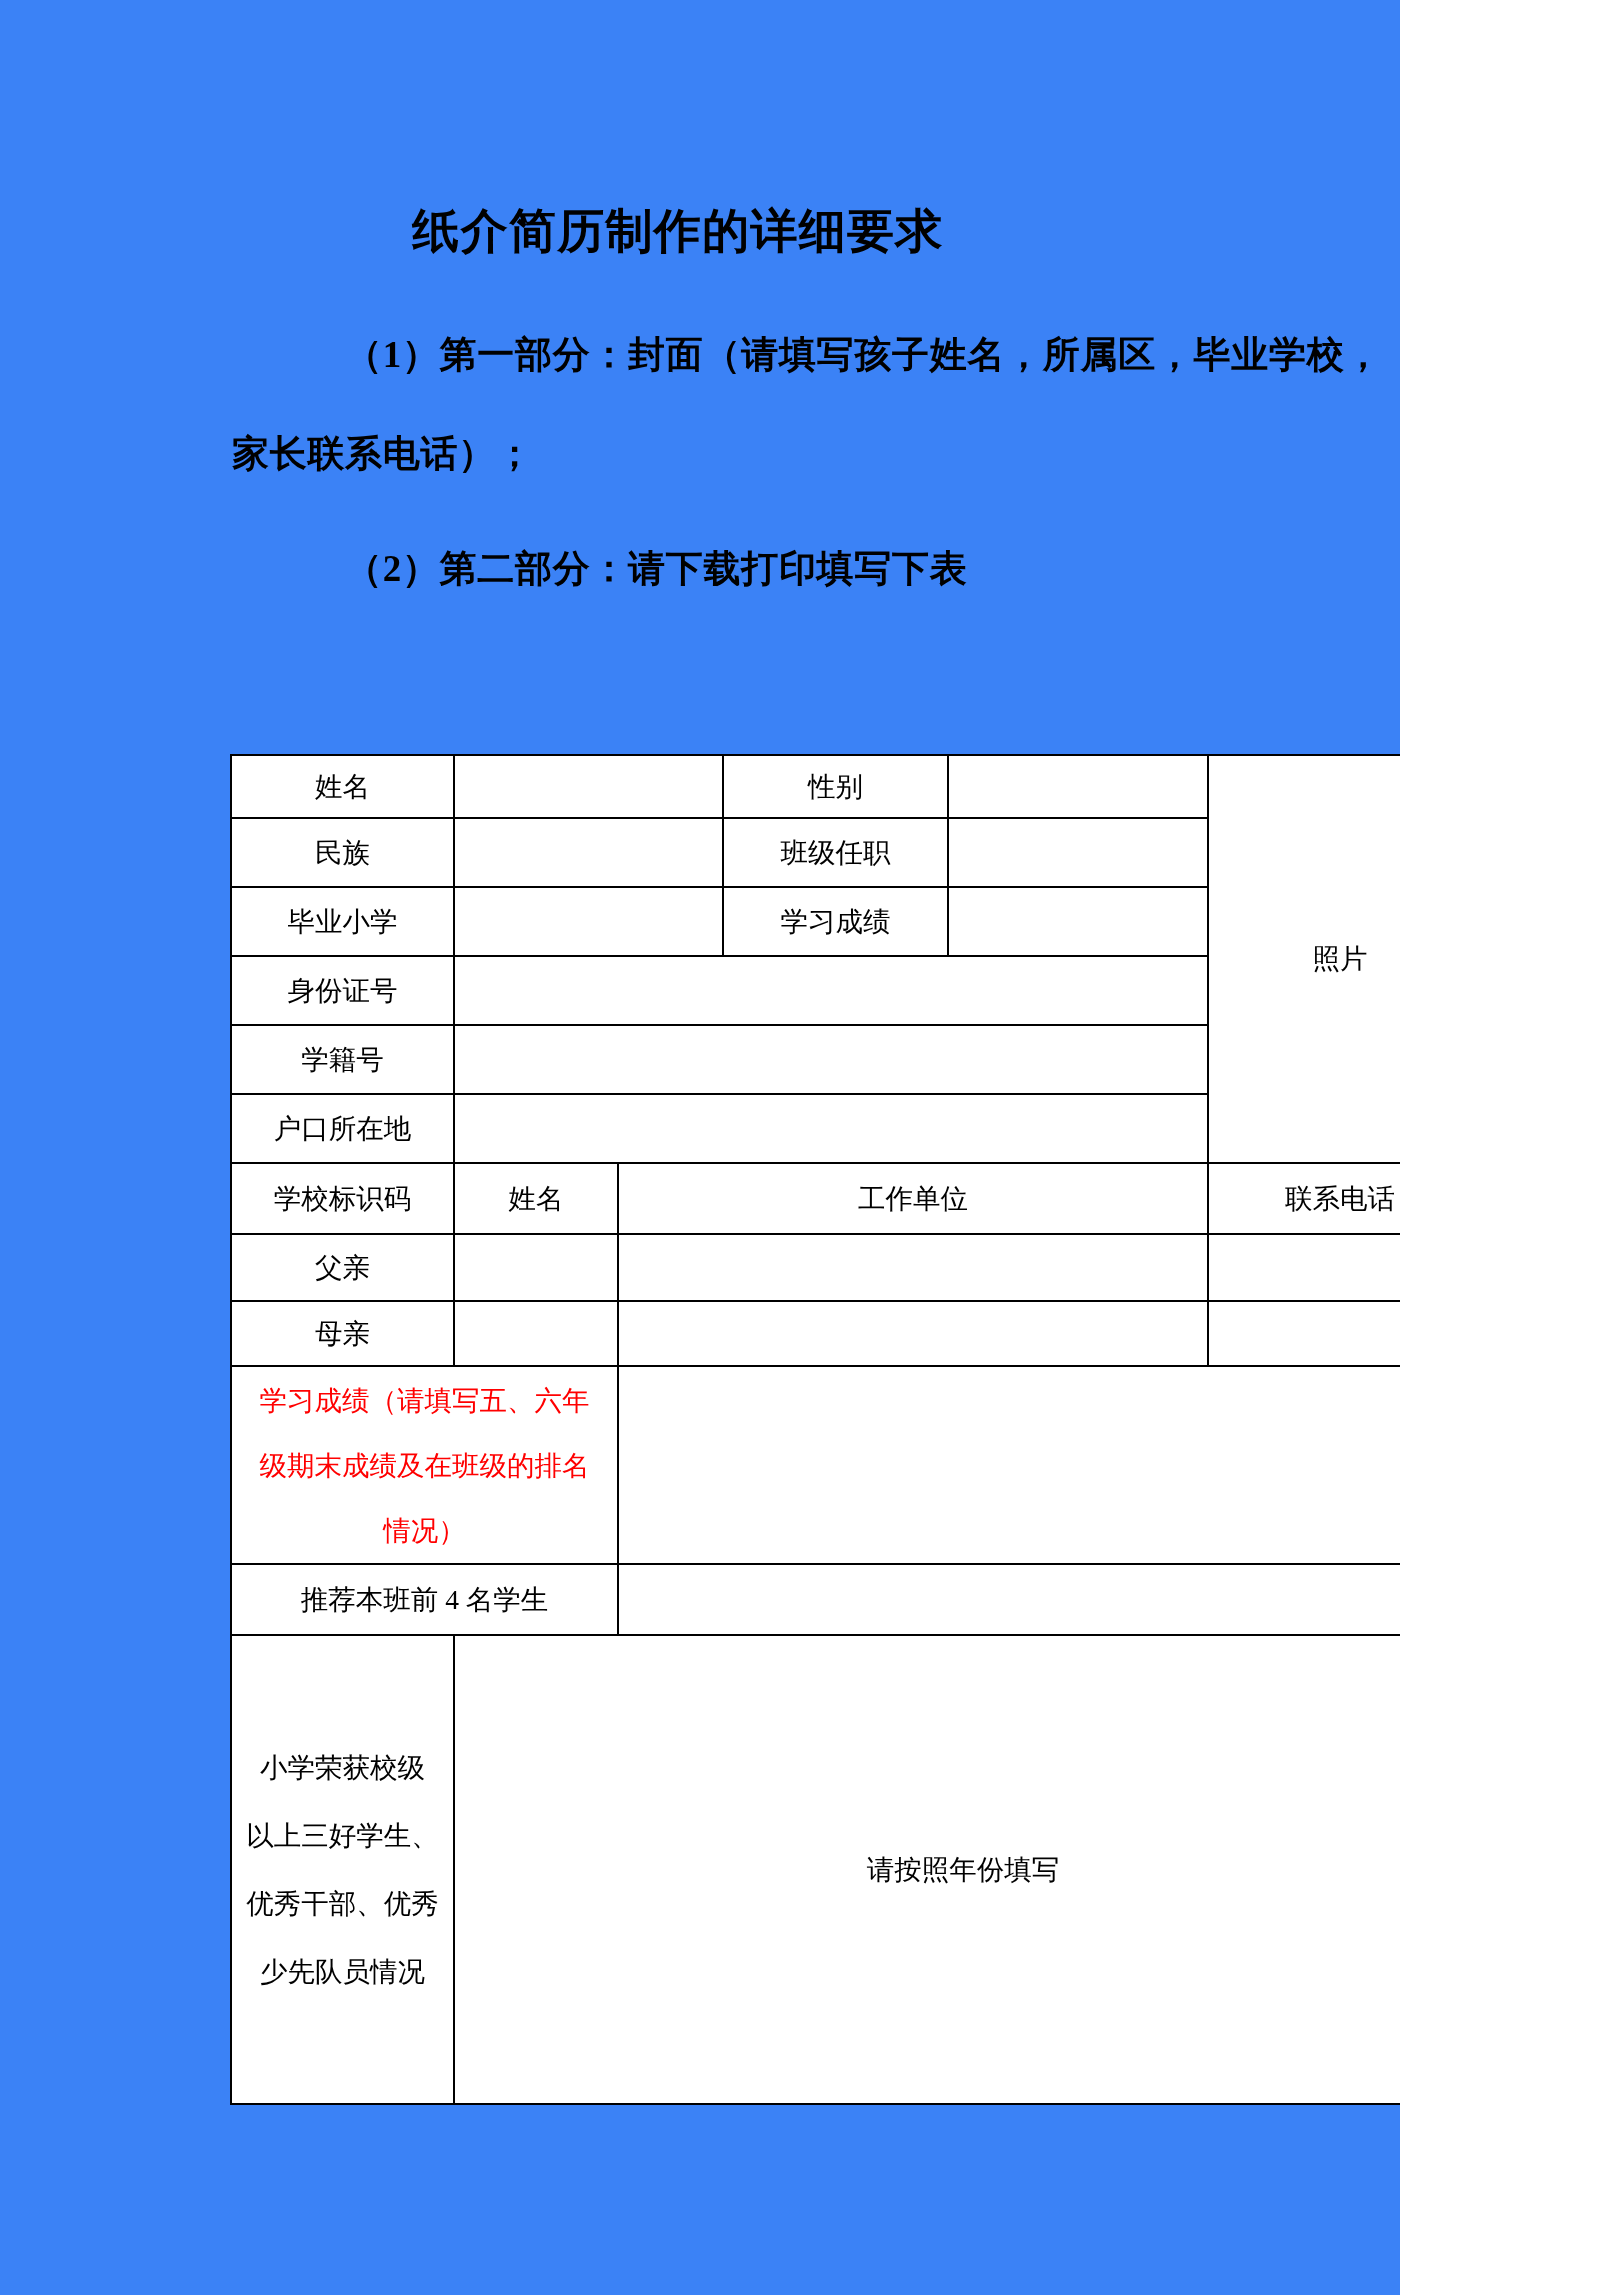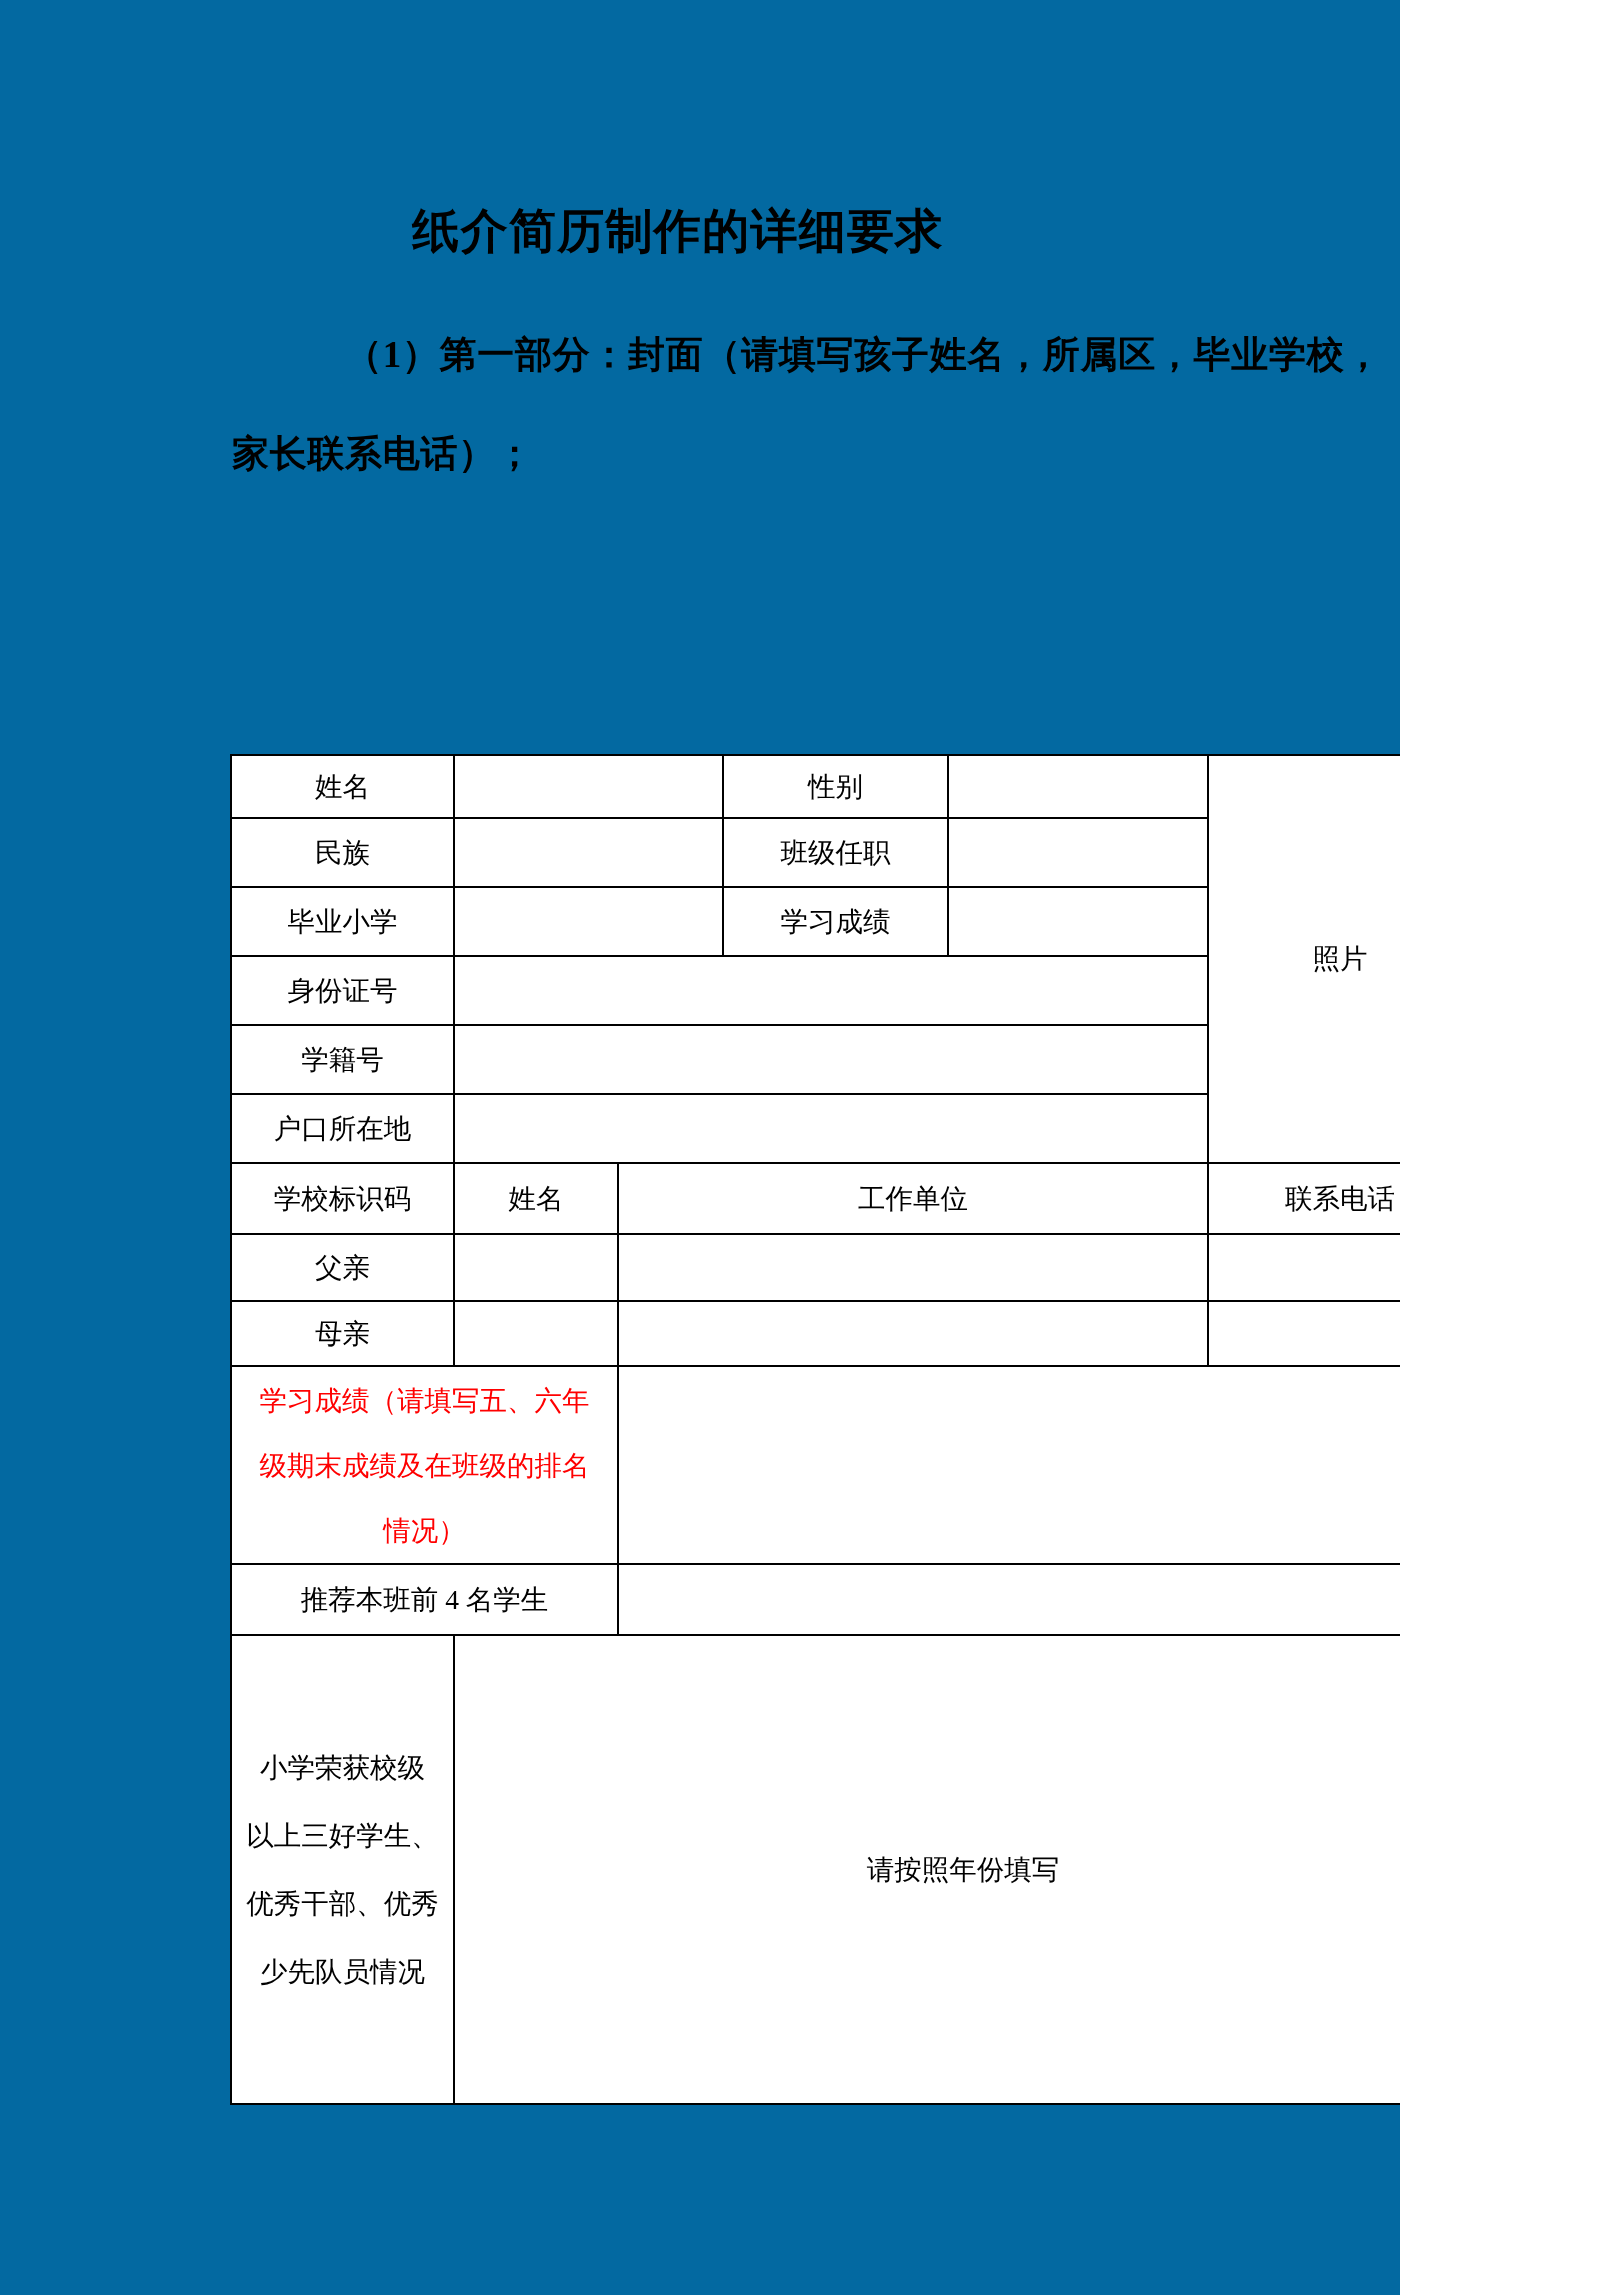--- a/index.html
+++ b/index.html
@@ -1,19 +1,19 @@
 <!DOCTYPE html>
 <html style="font-size:10.5px"><head>
 <meta charset="utf-8">
 <style>
   html,body{margin:0;padding:0;background:#ffffff;}
   .page{
     position:relative;
     width:1400px;height:2295px;
-    background:#0369a1;
+    background:#3b82f6;
     color:#000000;
     font-family:"Liberation Serif","DejaVu Serif",serif;
     overflow:hidden;
   }
   .doc-title{
     position:absolute;top:198px;left:230px;width:896px;margin:0;
     font-size:47px;font-weight:bold;text-align:center;line-height:67px;
     letter-spacing:1.3px;
   }
   .para{
@@ -60,20 +60,21 @@
 </head>
 <body>
 
 <div class="page">
 
   <h1 class="doc-title">纸介简历制作的详细要求</h1>
 
   <p class="para para-1">（1）第一部分：封面（请填写孩子姓名，所属区，毕业学校，
 家长联系电话）；</p>
 
+  <p class="para para-2">（2）第二部分：请下载打印填写下表</p>
 
 
   <table class="form">
     <colgroup>
       <col style="width:223px">
       <col style="width:164px">
       <col style="width:105px">
       <col style="width:225px">
       <col style="width:260px">
       <col style="width:264px">

